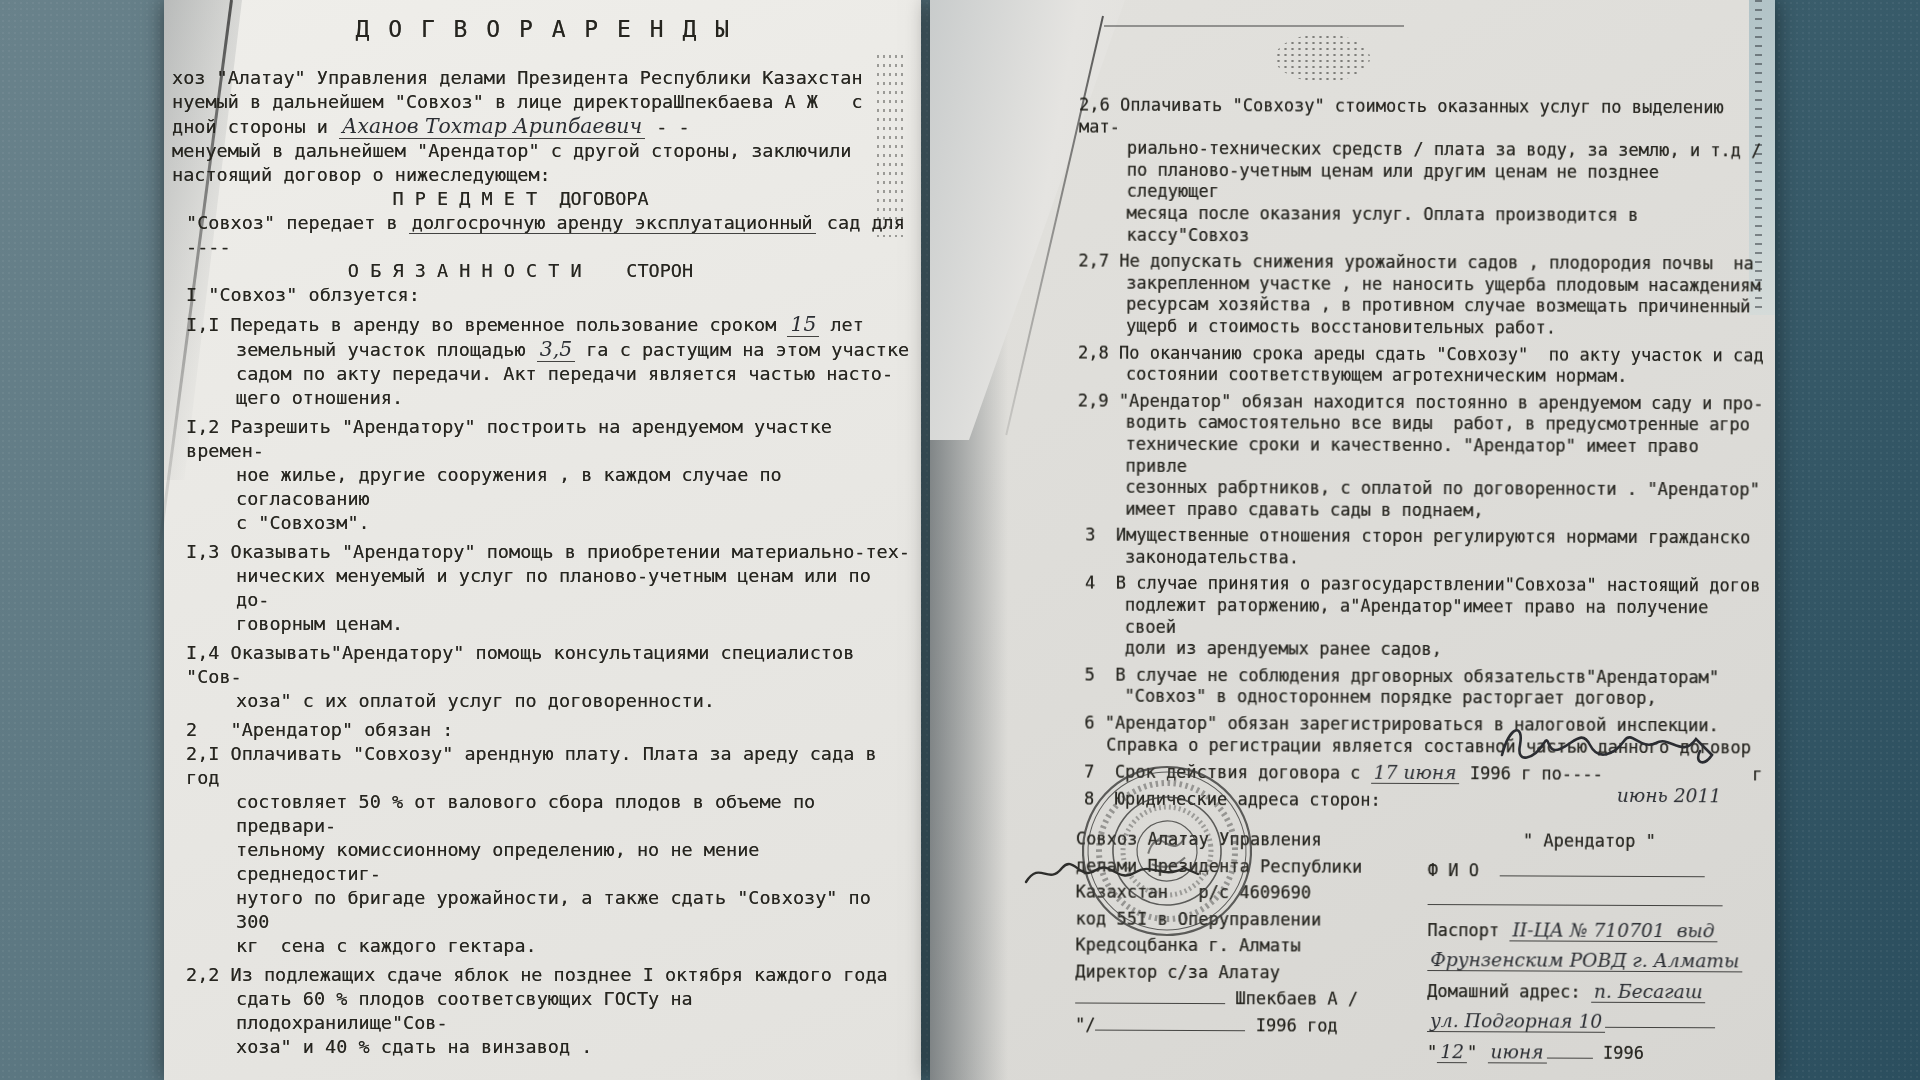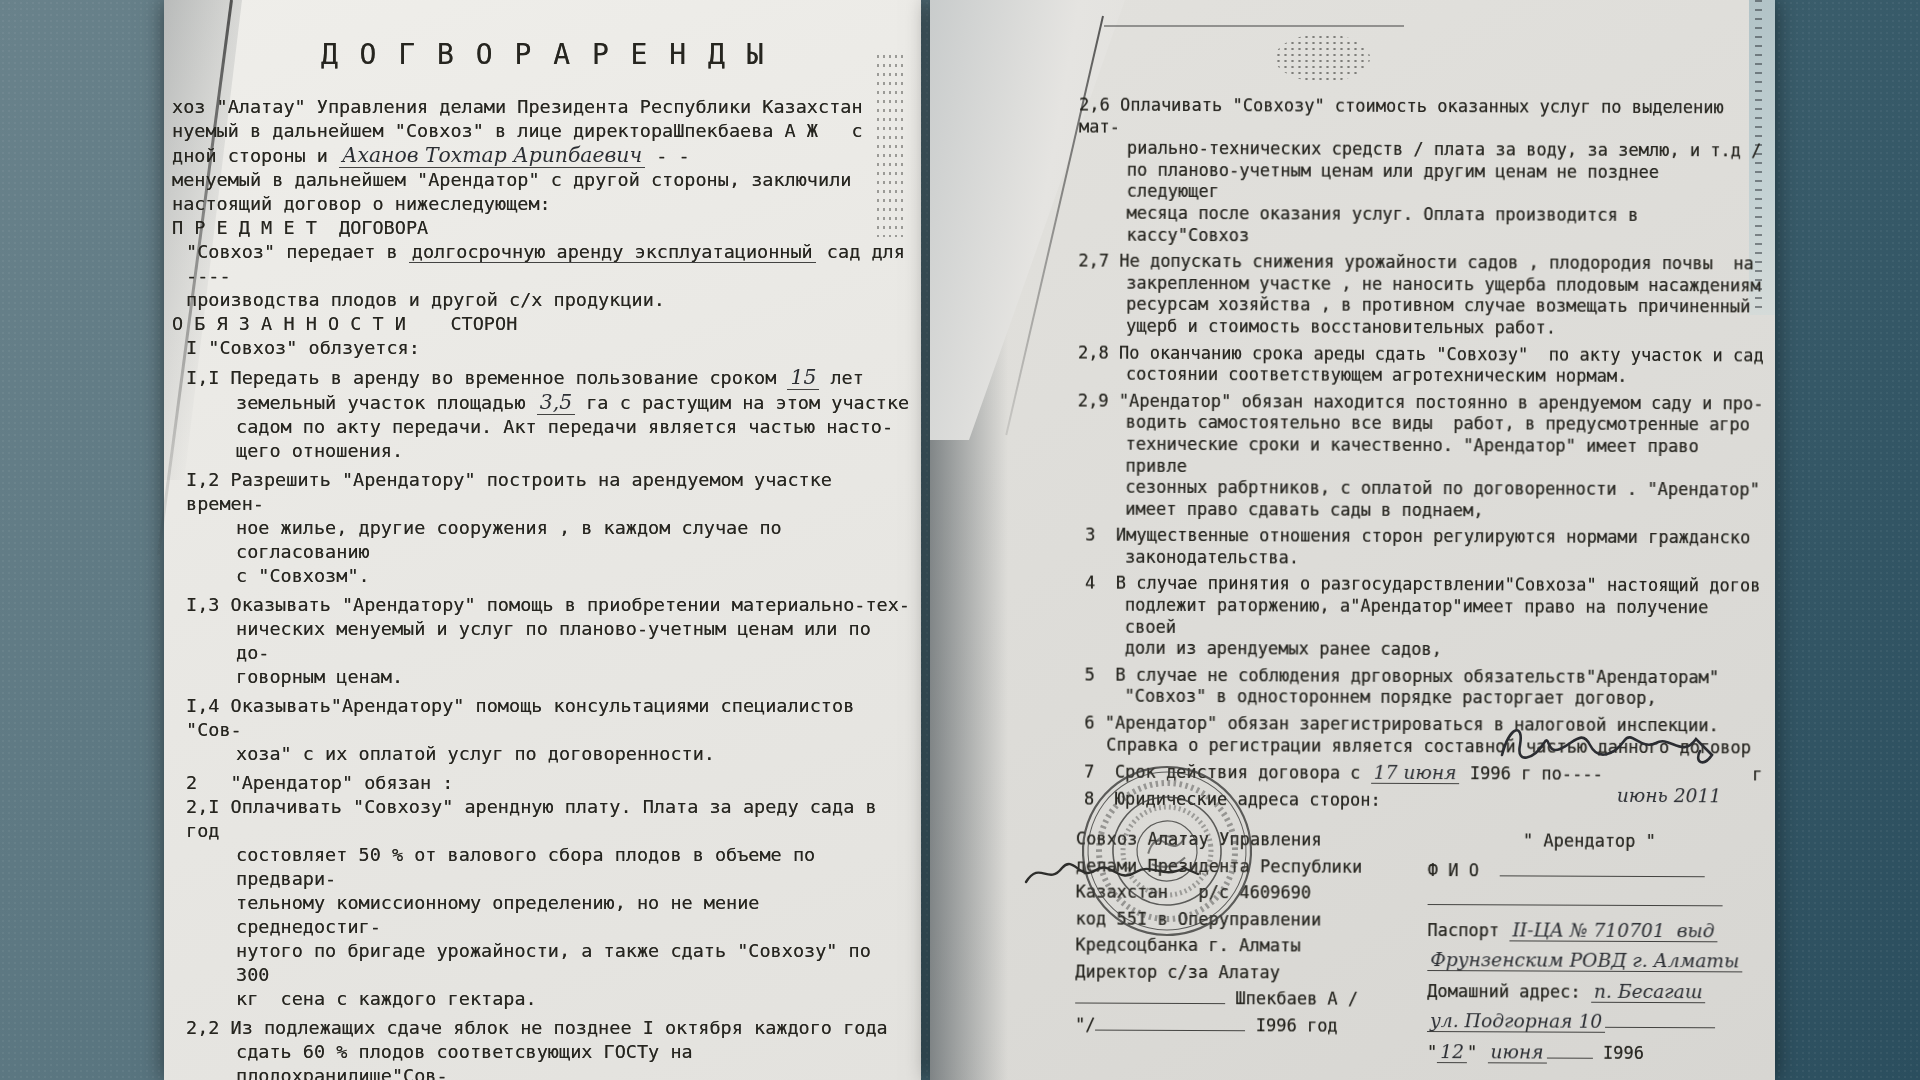--- a/index.html
+++ b/index.html
@@ -42,29 +42,29 @@
       linear-gradient(to bottom,#b2c3c7,#c3d1d3 60%,#d5dbd9 100%);}
   
   .ptext{position:absolute;color:#26251f;filter:blur(.2px);}
   .ptext .typed{font-family:"DejaVu Sans Mono","Liberation Mono",monospace;
     text-shadow:0 0 .6px rgba(30,30,28,.6);}
   .ptext .hand{font-family:"DejaVu Serif","Liberation Serif",serif;font-style:italic;
     color:#2b2e33;font-size:1.1em;}
   .u{border-bottom:1.6px solid rgba(38,38,36,.85);padding:0 3px;}
   .drop{position:relative;top:22px;margin-left:14px;}
   .line{white-space:pre-wrap;}
-  .ctr{margin-right:46px;}
+  .ctr{text-align:center;margin-right:46px;}
   .a{margin-left:14px}.d{margin-left:8px}.g{margin-top:5px}
   .lp{left:8px;top:0;right:6px;font-size:18.5px;}
   .lp .line{line-height:24px;}
   .lp .b{margin-left:64px}
   .rp{left:147px;top:96px;right:8px;font-size:17px;transform:rotate(.25deg);}
   .rp .line{line-height:21.6px;}
   .rp .b{margin-left:48px}.rp .c{margin-left:30px}
-  .title{margin-top:38px;margin-bottom:24px;text-align:center;font-size:28px;letter-spacing:2.5px;
+  .title{margin-top:16px;margin-bottom:24px;text-align:center;font-size:23px;letter-spacing:2.5px;
     text-shadow:0 0 .7px rgba(30,30,28,.65);}
   .cols{display:flex;margin-top:16px;}
   .fcol-l{width:352px;}
   .fcol-l .line{line-height:26.5px;}
   .fcol-r{flex:1;}
   .fcol-r .line{line-height:27.5px;margin-bottom:2px;}
   .ar{margin-left:95px;}
   .bl{display:inline-block;border-bottom:1.6px solid rgba(40,40,38,.85);height:15px;vertical-align:baseline;}
   .bl-sm{width:46px}.bl-md{width:110px}.bl-lg{width:150px}.bl-xl{width:205px}.bl-xxl{width:295px}
   .stamp{position:absolute;left:148px;top:762px;width:178px;height:178px;opacity:.8;transform:rotate(-8deg);}
@@ -83,21 +83,20 @@
     <div class="ptext lp">
       <div class="title typed">Д О Г В О Р   А Р Е Н Д Ы</div>
       <div>
           <div class="line"><span class="typed">хоз "Алатау" Управления делами Президента Республики Казахстан</span></div>
           <div class="line"><span class="typed">нуемый в дальнейшем "Совхоз" в лице директораШпекбаева А Ж   с</span></div>
           <div class="line"><span class="typed">дной стороны и </span><span class="hand u">Аханов Тохтар Арипбаевич</span><span class="typed"> - -</span></div>
           <div class="line"><span class="typed">менуемый в дальнейшем "Арендатор" с другой стороны, заключили</span></div>
           <div class="line"><span class="typed">настоящий договор о нижеследующем:</span></div>
           <div class="line ctr"><span class="typed">П Р Е Д М Е Т  ДОГОВОРА</span></div>
           <div class="line a"><span class="typed">"Совхоз" передает в </span><span class="typed u">долгосрочную аренду эксплуатационный</span><span class="typed"> сад для ----</span></div>
-          <div class="line a"><span class="typed">производства плодов и другой с/х продукции.</span></div>
           <div class="line ctr"><span class="typed">О Б Я З А Н Н О С Т И    СТОРОН</span></div>
           <div class="line a"><span class="typed">I "Совхоз" облзуется:</span></div>
           <div class="line a g"><span class="typed">I,I Передать в аренду во временное пользование сроком </span><span class="hand u">15</span><span class="typed"> лет</span></div>
           <div class="line b"><span class="typed">земельный участок площадью </span><span class="hand u">3,5</span><span class="typed"> га с растущим на этом участке</span></div>
           <div class="line b"><span class="typed">садом по акту передачи. Акт передачи является частью насто-</span></div>
           <div class="line b"><span class="typed">щего отношения.</span></div>
           <div class="line a g"><span class="typed">I,2 Разрешить "Арендатору" построить на арендуемом участке времен-</span></div>
           <div class="line b"><span class="typed">ное жилье, другие сооружения , в каждом случае по согласованию</span></div>
           <div class="line b"><span class="typed">с "Совхозм".</span></div>
           <div class="line a g"><span class="typed">I,3 Оказывать "Арендатору" помощь в приобретении материально-тех-</span></div>

